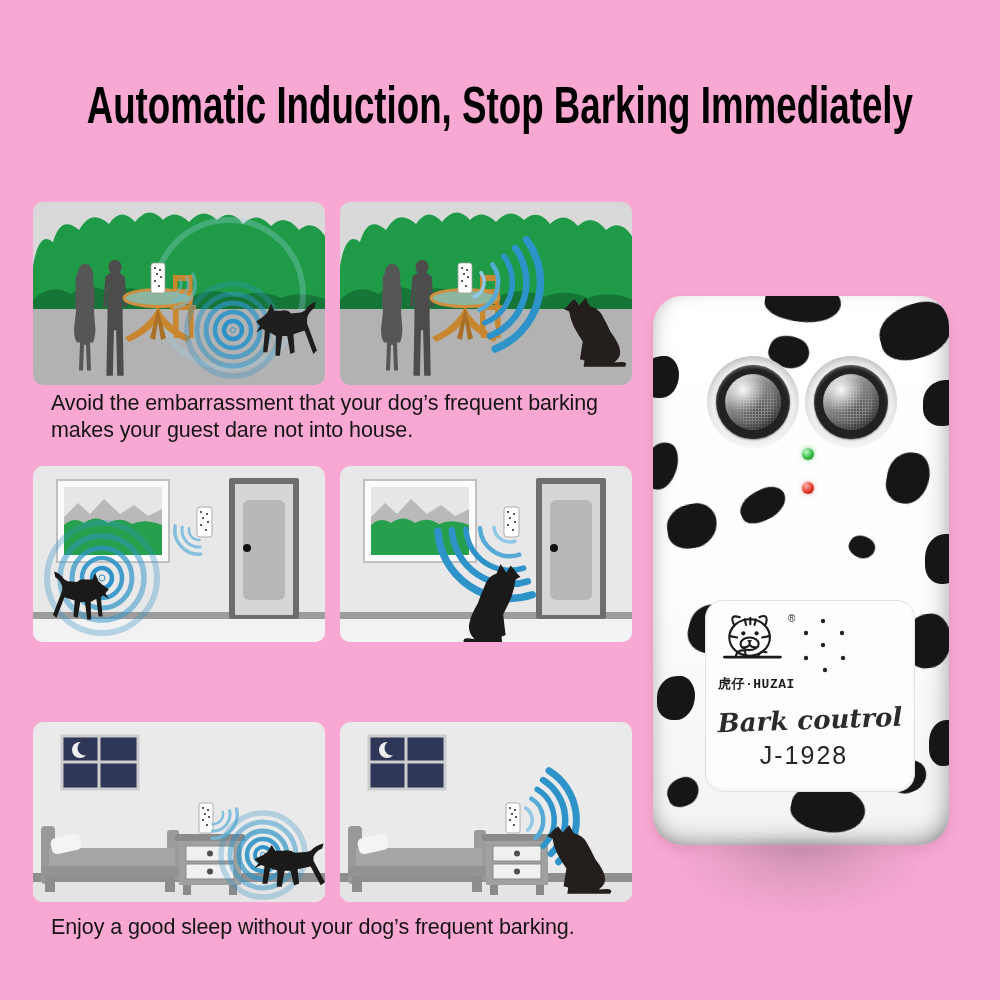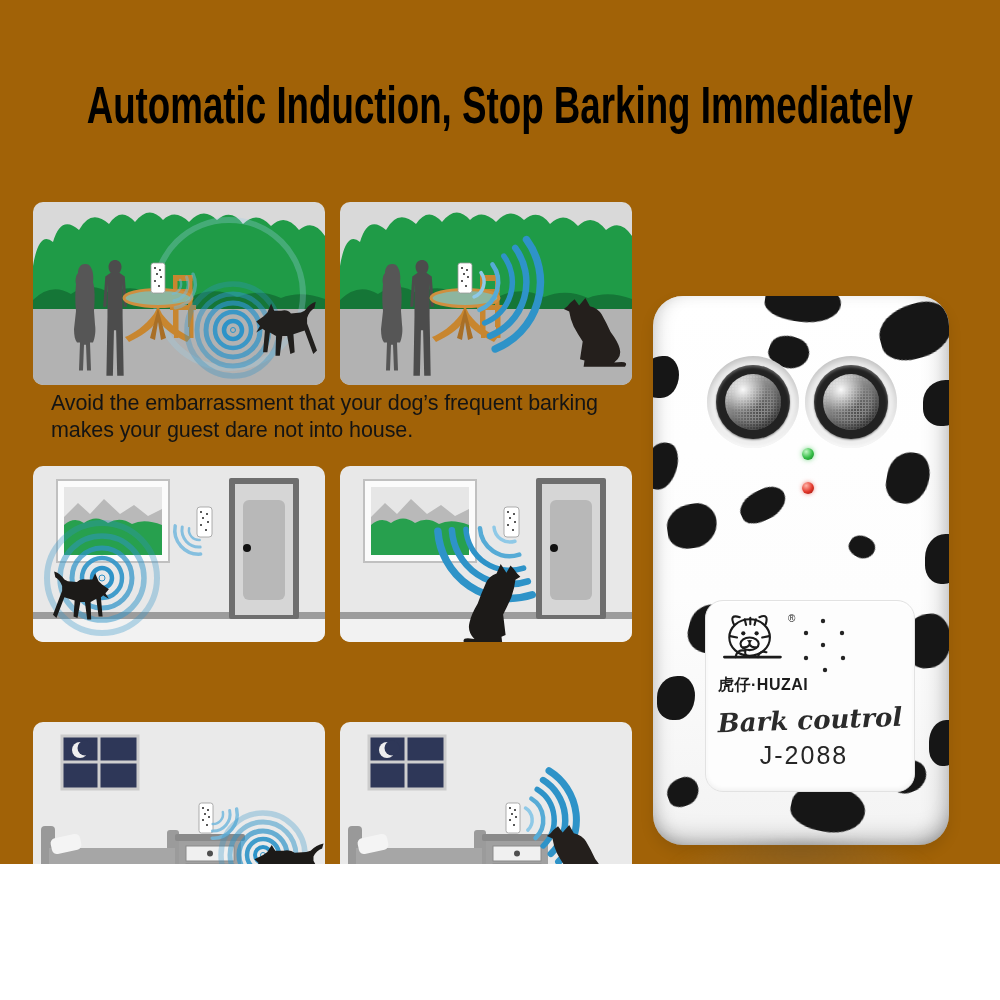--- a/index.html
+++ b/index.html
@@ -1,16 +1,16 @@
 <!DOCTYPE html>
 <html><head>
 <meta charset="utf-8">
 <style>
   html,body{margin:0;padding:0;background:#fff;}
-  .page{position:relative;width:1000px;height:864px;background:#a16207;overflow:hidden;
+  .page{position:relative;width:1000px;height:1000px;background:#f9a8d4;overflow:hidden;
         font-family:"Liberation Sans",sans-serif;}
   
   .title-wrap{position:absolute;left:0;top:76px;width:1000px;display:flex;justify-content:center;}
   .title{font-size:51px;font-weight:bold;color:#000;white-space:nowrap;
          transform:scaleX(0.72);transform-origin:center;letter-spacing:0px;}
   
   .panel{position:absolute;border-radius:10px;overflow:hidden;display:block;}
   .caption{position:absolute;left:51px;width:585px;font-size:21.5px;line-height:1.26;
            color:#141414;letter-spacing:-0.1px;}
   
@@ -41,22 +41,22 @@
   .led{position:absolute;border-radius:50%;}
   .led.green{left:149px;top:152px;width:12px;height:12px;
         background:radial-gradient(circle at 35% 30%,#c2f7c4,#34bd46 55%,#147a22);
         box-shadow:0 0 5px rgba(70,200,90,.7);}
   .led.red{left:149px;top:186px;width:12px;height:12px;
         background:radial-gradient(circle at 35% 30%,#ffb3a8,#e1362a 55%,#8c0e05);
         box-shadow:0 0 4px rgba(220,60,50,.6);}
   .label-panel{position:absolute;left:52px;top:304px;width:208px;height:190px;border-radius:18px;
         background:#fdfdfd;border:1px solid #e2e2e2;
         box-shadow:inset 0 2px 3px rgba(255,255,255,.9),inset 0 -2px 4px rgba(0,0,0,.05);}
-  .brand-cn{position:absolute;left:12px;top:74px;width:110px;font-family:Liberation Sans, sans-serif;
-        font-weight:bold;font-size:16px;color:#1c1c1c;letter-spacing:.5px;white-space:nowrap;}
+  .brand-cn{position:absolute;left:12px;top:74px;width:110px;font-family:Liberation Mono, monospace;
+        font-weight:bold;font-size:13px;color:#1c1c1c;letter-spacing:.5px;white-space:nowrap;}
   .reg{position:absolute;left:82px;top:12px;font-size:10px;color:#1c1c1c;}
   .script-title{position:absolute;left:0;top:104px;width:208px;text-align:center;
         font-family:"DejaVu Serif",serif;font-style:italic;font-weight:bold;font-size:26px;
         color:#2b2b2b;transform:rotate(-2deg);}
   .model{position:absolute;left:0;top:140px;width:196px;text-align:center;
         font-size:25px;color:#262626;letter-spacing:2px;}
   .reflection{position:absolute;left:661px;top:842px;width:280px;height:80px;border-radius:50%;
         background:radial-gradient(ellipse at 50% 8%,rgba(90,90,90,.28),rgba(120,120,120,.10) 45%,rgba(255,255,255,0) 72%);
         filter:blur(6px);}
 </style>
@@ -391,20 +391,21 @@
       <path d="M22.3,-28.4 A36,36 0 0 1 22.3,28.4" stroke="#2e93c8" stroke-width="5.5"></path>
       <path d="M29.1,-37.1 A47,47 0 0 1 29.1,37.1" stroke="#2e93c8" stroke-width="6.5"></path>
       <path d="M36,-45.8 A58,58 0 0 1 36,45.8" stroke="#2e93c8" stroke-width="7"></path>
     </g>
 
     <g transform="translate(205,103) scale(0.93,0.68)">
       <path d="M14,2 L19,11 L26,0 L31,12 Q40,15 44,24 Q50,38 54,50 Q62,64 64,74 Q67,86 58,95 L66,94 Q74,94 70,101 L24,101 L25,92 L20,90 L23,64 Q17,52 13,42 Q9,30 8,20 L2,16 L6,12 Q9,7 14,2 Z" fill="#241f1c"></path>
     </g>
   </svg>
 
+  <div class="caption" style="top:914px">Enjoy a good sleep without your dog’s frequent barking.</div>
 
   <div class="product">
     <div class="device-body">
 
       <div class="spot" style="left:112px;top:-14px;width:76px;height:40px;transform:rotate(8deg)"></div>
       <div class="spot" style="left:226px;top:8px;width:74px;height:54px;transform:rotate(-15deg)"></div>
       <div class="spot" style="left:116px;top:40px;width:40px;height:32px;transform:rotate(20deg)"></div>
       <div class="spot" style="left:-10px;top:60px;width:36px;height:42px"></div>
       <div class="spot" style="left:270px;top:84px;width:42px;height:46px"></div>
       <div class="spot" style="left:-8px;top:146px;width:32px;height:48px;transform:rotate(12deg)"></div>
@@ -460,19 +461,19 @@
               <circle cx="4" cy="18" r="2.2"></circle>
               <circle cx="40" cy="18" r="2.2"></circle>
             <circle cx="21" cy="30" r="2.2"></circle>
               <circle cx="4" cy="43" r="2.2"></circle>
               <circle cx="41" cy="43" r="2.2"></circle>
             <circle cx="23" cy="55" r="2.2"></circle>
           </g>
         </svg>
         <div class="brand-cn">虎仔·HUZAI</div>
         <div class="script-title">Bark coutrol</div>
-        <div class="model">J-2088</div>
+        <div class="model">J-1928</div>
       </div>
     </div>
   </div>
   <div class="reflection"></div>
 
 </div>
 
 </body></html>

